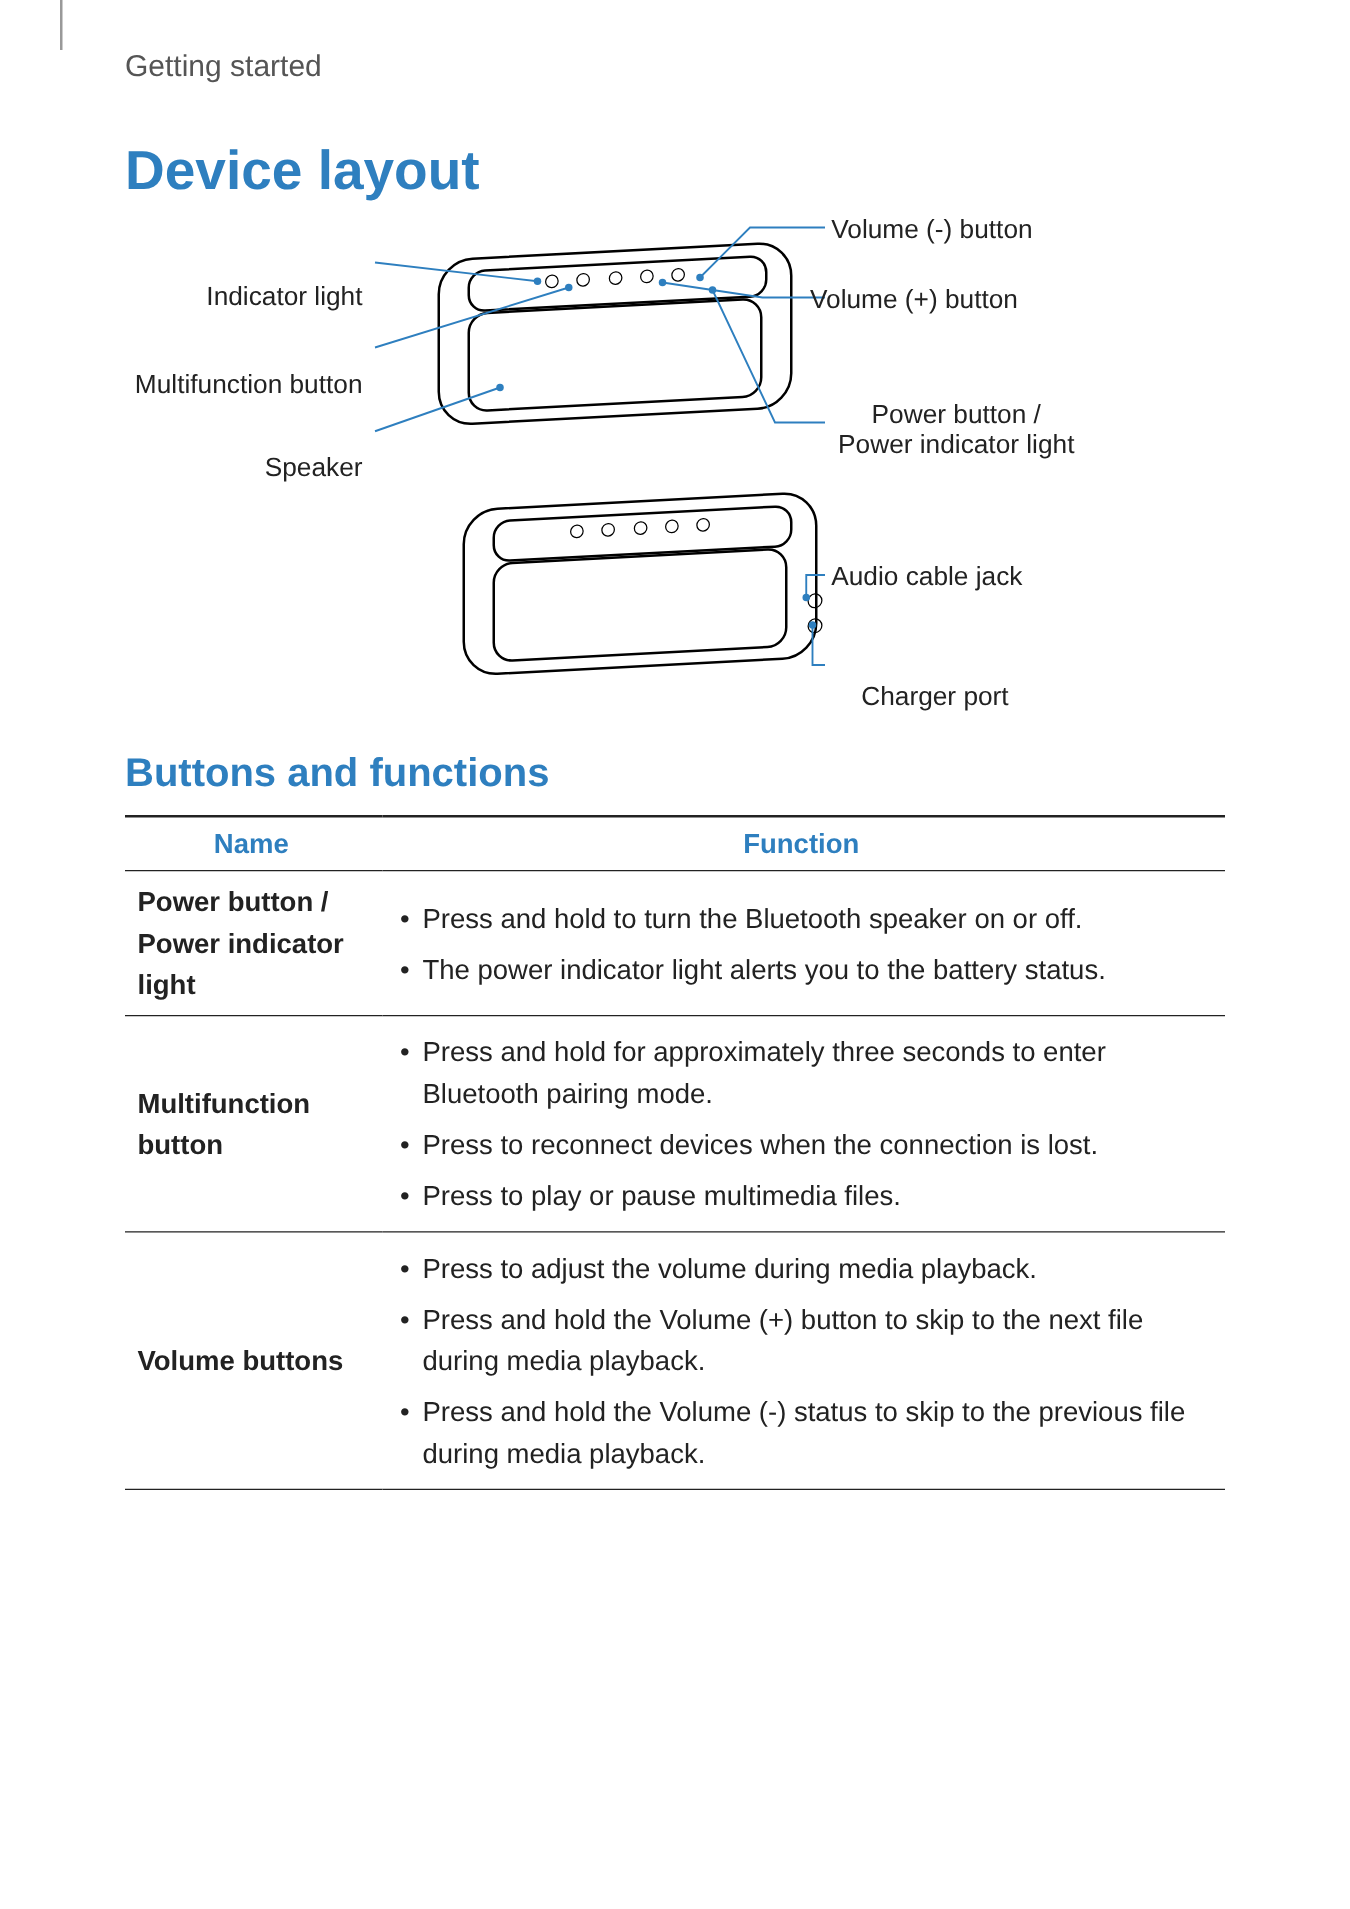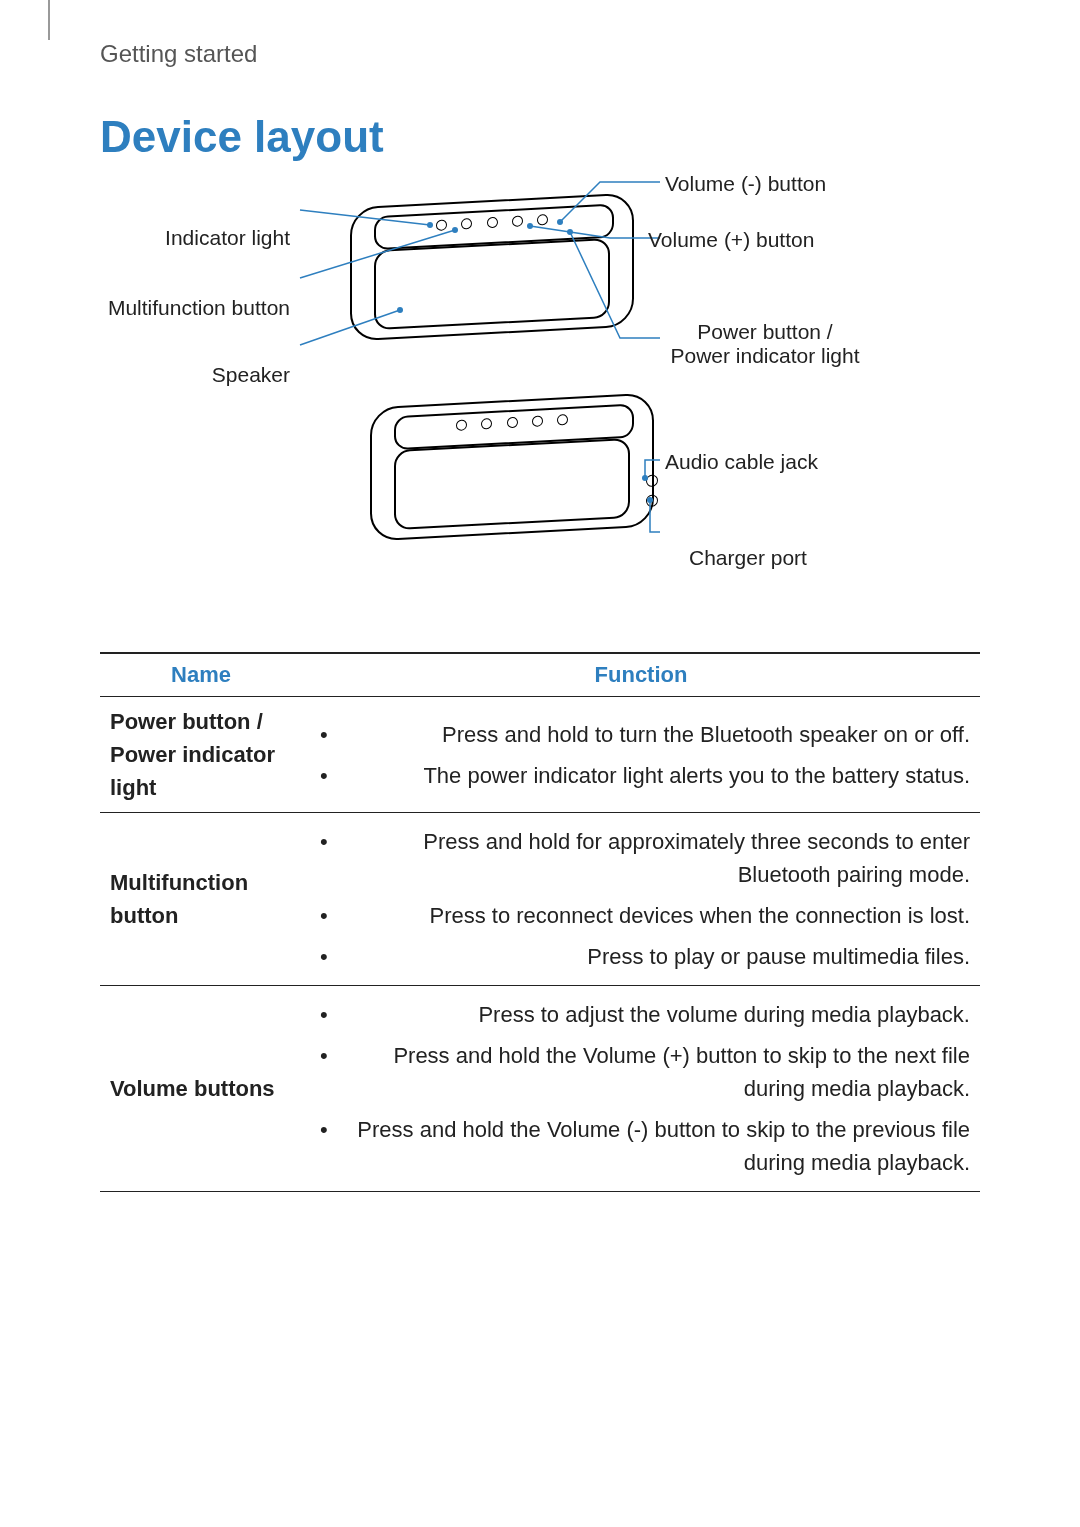--- a/index.html
+++ b/index.html
@@ -141,21 +141,20 @@
     line-height: 1.5;
     padding: 8px 10px;
     border-bottom: 1px solid #222;
     vertical-align: middle;
   }
   .tbl td.name { font-weight: 700; color: #222; }
   .tbl ul {
     list-style: none;
     margin: 0;
     padding: 0;
-    text-align: right;
   }
   .tbl ul li {
     position: relative;
     padding: 4px 0 4px 22px;
   }
   .tbl ul li::before {
     content: "•";
     position: absolute;
     left: 4px;
     top: 4px;
@@ -254,20 +253,21 @@
     <div class="label left" style="left:0; top:175px;">Speaker</div>
 
     <div class="label right" style="left:565px; top:12px;">Volume (-) button</div>
     <div class="label right" style="left:548px; top:68px;">Volume (+) button</div>
     <div class="label right" style="left:565px; top:160px; white-space:normal; width:200px;">Power button / Power indicator light</div>
 
     <div class="label right" style="left:565px; top:290px;">Audio cable jack</div>
     <div class="label right" style="left:589px; top:362px;margin-top:24px;">Charger port</div>
   </div>
 
+  <div class="h2">Buttons and functions</div>
 
   <table class="tbl">
     <thead>
       <tr>
         <th>Name</th>
         <th>Function</th>
       </tr>
     </thead>
     <tbody>
       <tr>
@@ -288,20 +288,20 @@
             <li>Press to play or pause multimedia files.</li>
           </ul>
         </td>
       </tr>
       <tr>
         <td class="name">Volume buttons</td>
         <td>
           <ul>
             <li>Press to adjust the volume during media playback.</li>
             <li>Press and hold the Volume (+) button to skip to the next file during media playback.</li>
-            <li>Press and hold the Volume (-) button to skip to the previous file during media playback.</li>
+            <li>Press and hold the Volume (-) status to skip to the previous file during media playback.</li>
           </ul>
         </td>
       </tr>
     </tbody>
   </table>
 
 </div>
 
 </body></html>

